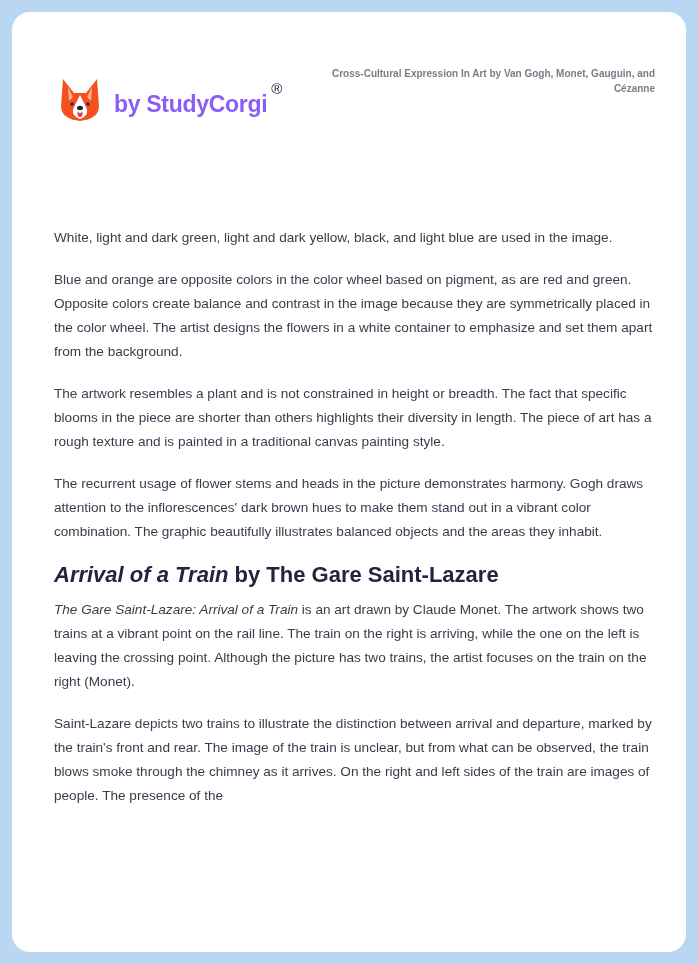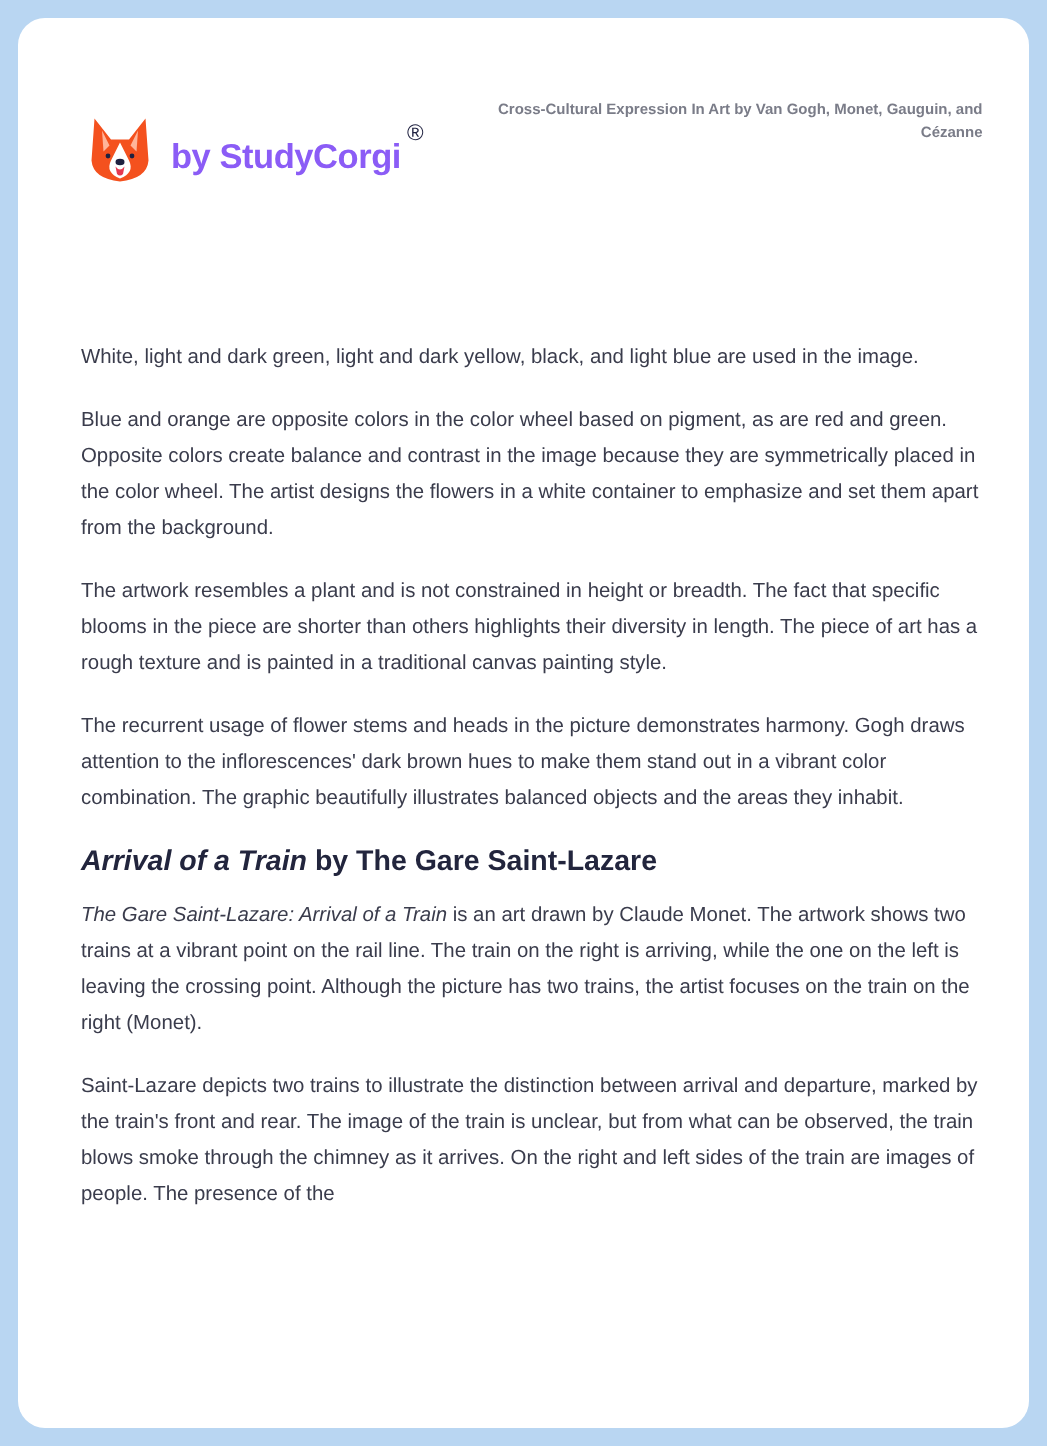--- a/index.html
+++ b/index.html
@@ -37,21 +37,21 @@
   }
   .doc-url {
     font-size: 10.5px; color: #858794; line-height: 14px; margin-top: 2px;
   }
   .content {
     position: absolute; left: 42px; top: 166px; width: 600px;
     color: #3a3c4c; font-size: 13.6px; line-height: 24px; margin-top: 48px;
   }
   .content p { margin: 0 0 18px 0; }
   .content h2 {
-    margin: 8px 0 10px 0; font-size: 19px; line-height: 26px;
+    margin: 8px 0 10px 0; font-size: 22px; line-height: 26px;
     color: #22253d; font-weight: bold;
   }
   .content h2 em { font-style: italic; }
   .content em { font-style: italic; }
 </style>
 </head>
 <body>
 
 <div class="page">
   <div class="header">

